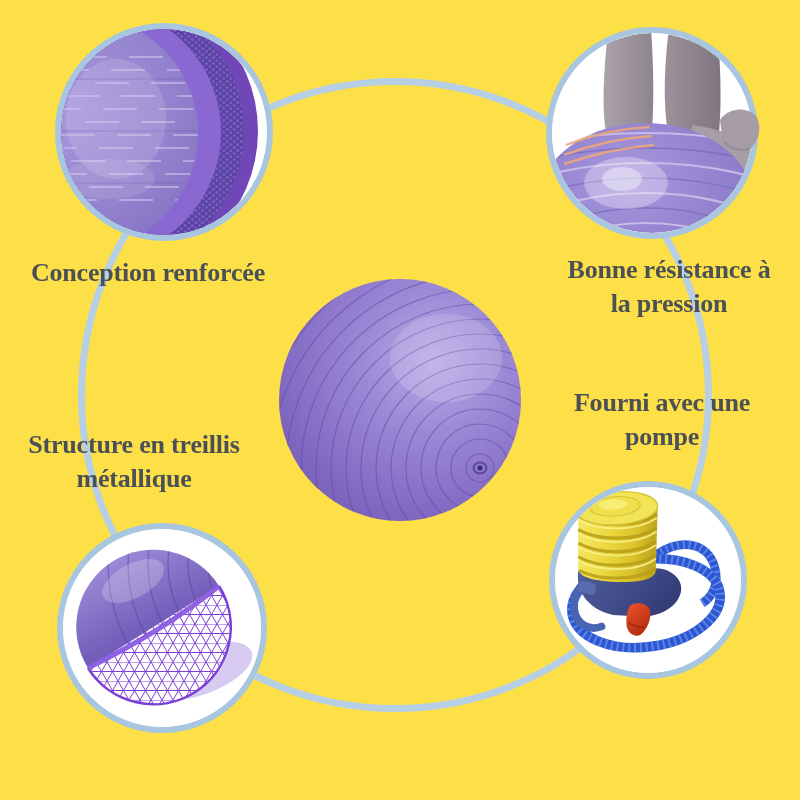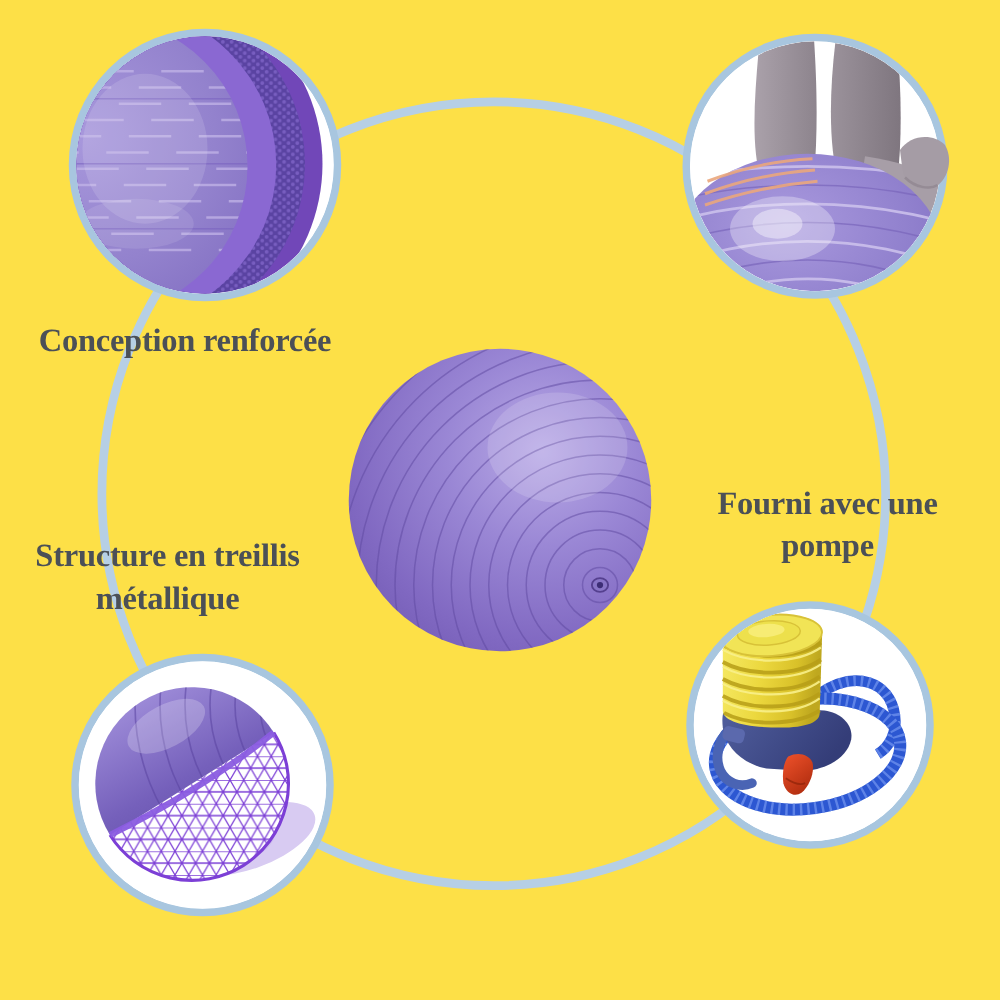--- a/index.html
+++ b/index.html
@@ -269,18 +269,20 @@
         <ellipse cx="64" cy="22" rx="42" ry="17" fill="#f1e456" stroke="#d8c238" stroke-width="1.5" transform="rotate(-4 64 22)"></ellipse>
         <ellipse cx="62" cy="20" rx="26" ry="10" fill="#ede04c" stroke="#d8c238" stroke-width="1.2" transform="rotate(-4 62 20)"></ellipse>
         <ellipse cx="60" cy="18" rx="15" ry="5.5" fill="#f7ec74" transform="rotate(-4 60 18)"></ellipse>
         <path d="M78,122 C86,118 95,120 98,127 C100,134 96,146 89,152 C83,156 76,152 74,144 C73,136 74,127 78,122 Z" fill="url(#gred)"></path>
         <path d="M76,140 C82,144 88,146 92,144" stroke="#8d2209" stroke-width="1.5" fill="none" opacity="0.7"></path>
       </g>
     </svg>
   </div>
 
   <div class="label label-tl">Conception renforcée</div>
+  <div class="label label-tr">Bonne résistance à
+la pression</div>
   <div class="label label-bl">Structure en treillis
 métallique</div>
   <div class="label label-br">Fourni avec une
 pompe</div>
 
 </div>
 
 </body></html>

